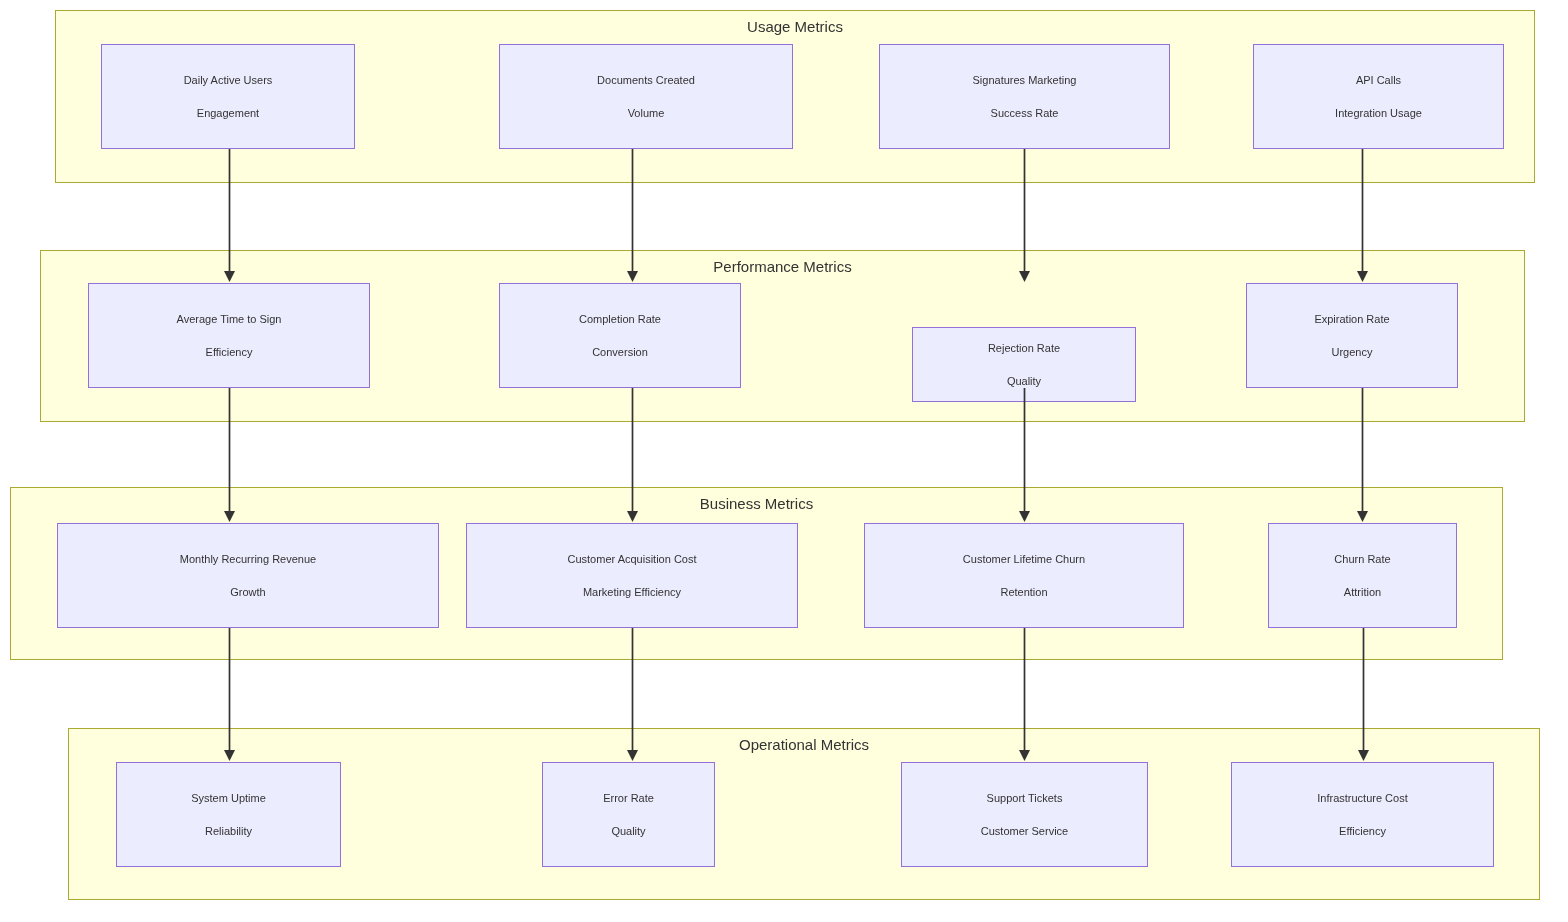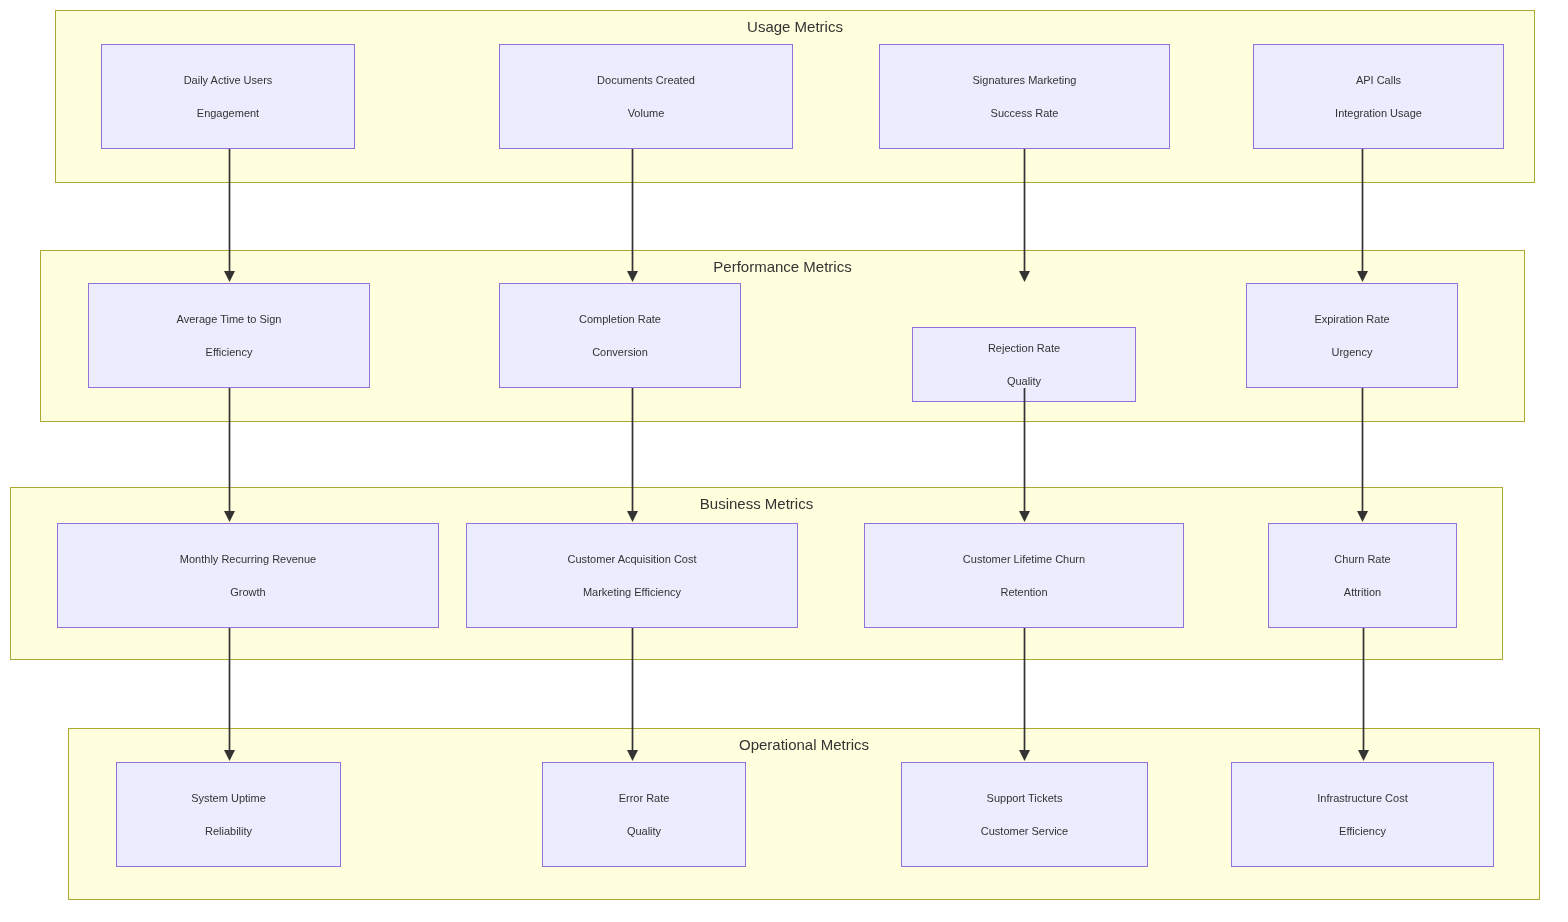--- a/index.html
+++ b/index.html
@@ -117,21 +117,21 @@
       <span>Retention</span>
     </div>
     <div class="node" style="left: 116px; top: 762px; width: 225px; height: 105px;">
       <span>System Uptime</span>
       <span>Reliability</span>
     </div>
     <div class="node" style="left: 1268px; top: 523px; width: 189px; height: 105px;">
       <span>Churn Rate</span>
       <span>Attrition</span>
     </div>
-    <div class="node" style="left: 542px; top: 762px; width: 204px; height: 105px;">
+    <div class="node" style="left: 542px; top: 762px; width: 173px; height: 105px;">
       <span>Error Rate</span>
       <span>Quality</span>
     </div>
     <div class="node" style="left: 901px; top: 762px; width: 247px; height: 105px;">
       <span>Support Tickets</span>
       <span>Customer Service</span>
     </div>
     <div class="node" style="left: 1231px; top: 762px; width: 263px; height: 105px;">
       <span>Infrastructure Cost</span>
       <span>Efficiency</span>

